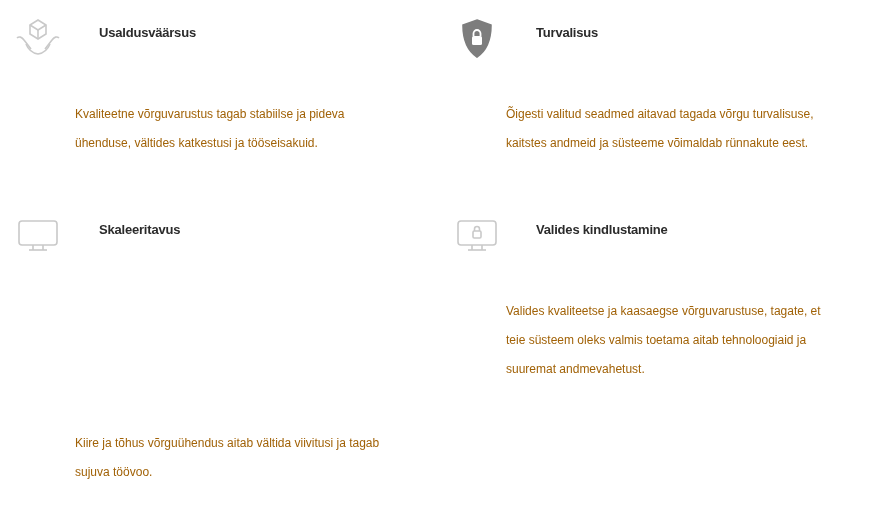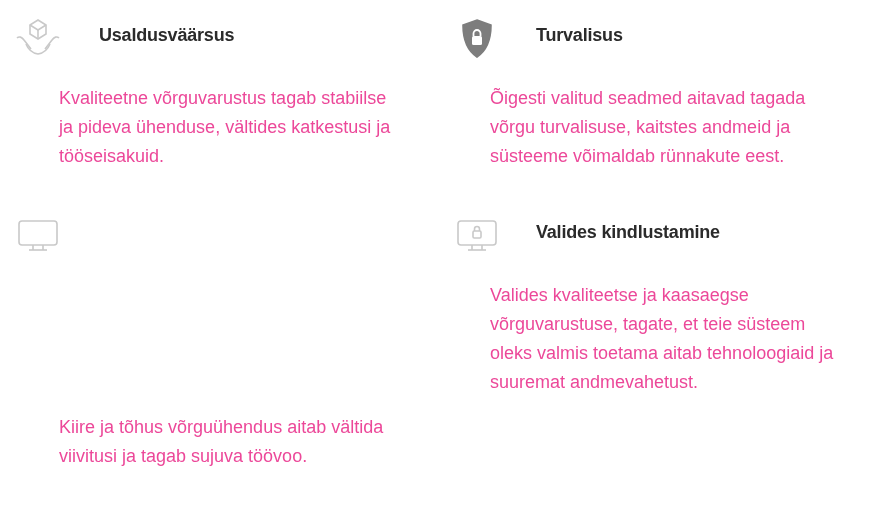--- a/index.html
+++ b/index.html
@@ -37,34 +37,34 @@
     margin-left: 10px;
     display: flex;
     align-items: center;
     justify-content: center;
     color: #c9c9c9;
   }
   .feature-icon svg {
     display: block;
   }
   .feature-title {
-    font-size: 18px;
+    font-size: 13px;
     font-weight: bold;
     color: #2b2b2b;
     letter-spacing: -0.2px;
     margin: 0;
     padding-top: 12px;
     padding-left: 33px;
     line-height: 1.2;
   }
   .feature-text {
-    font-size: 18px;
+    font-size: 12px;
     line-height: 29px;
-    color: #ec4899;
-    margin: 0;
+    color: #a16207;
+    margin: 16px;
     padding-left: 59px;
     padding-right: 40px;
     padding-top: 19px;
     max-width: 340px;
   }
   .col-right .feature-icon {
     margin-left: 9px;
   }
   .col-right .feature-title {
     padding-left: 31px;
@@ -118,20 +118,21 @@
 
   <div class="feature col-left">
     <div class="feature-head">
       <span class="feature-icon">
         <svg width="46" height="40" viewBox="0 0 46 40" fill="none" stroke="currentColor" stroke-width="1.6">
           <rect x="4" y="5" width="38" height="24" rx="3"></rect>
           <path d="M18 29 L18 34 M28 29 L28 34"></path>
           <path d="M14 34 L32 34"></path>
         </svg>
       </span>
+      <h3 class="feature-title">Skaleeritavus</h3>
     </div>
   </div>
 
   <div class="feature col-right">
     <div class="feature-head">
       <span class="feature-icon">
         <svg width="46" height="40" viewBox="0 0 46 40" fill="none" stroke="currentColor" stroke-width="1.6">
           <rect x="4" y="5" width="38" height="24" rx="3"></rect>
           <path d="M18 29 L18 34 M28 29 L28 34"></path>
           <path d="M14 34 L32 34"></path>

